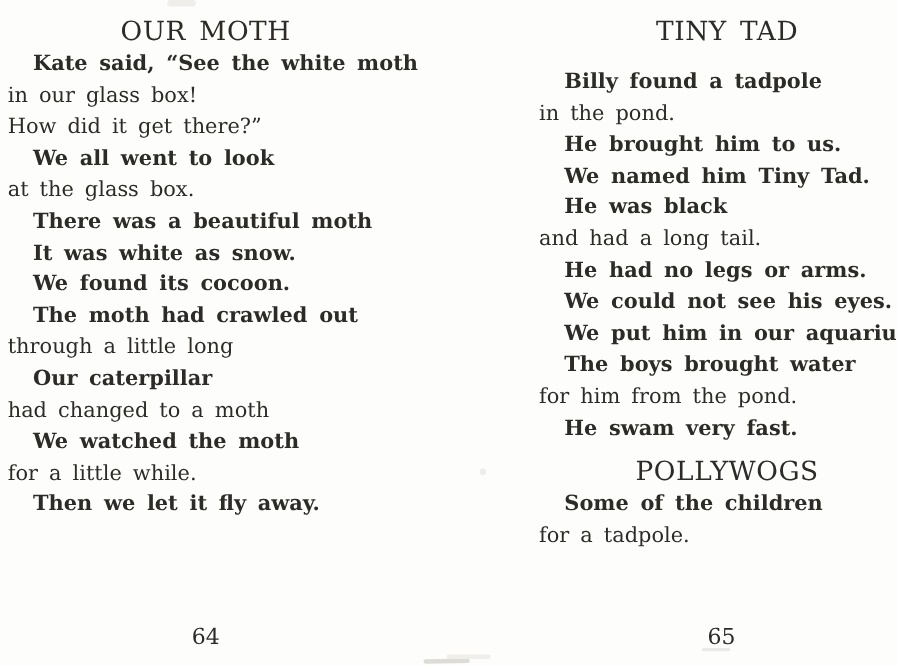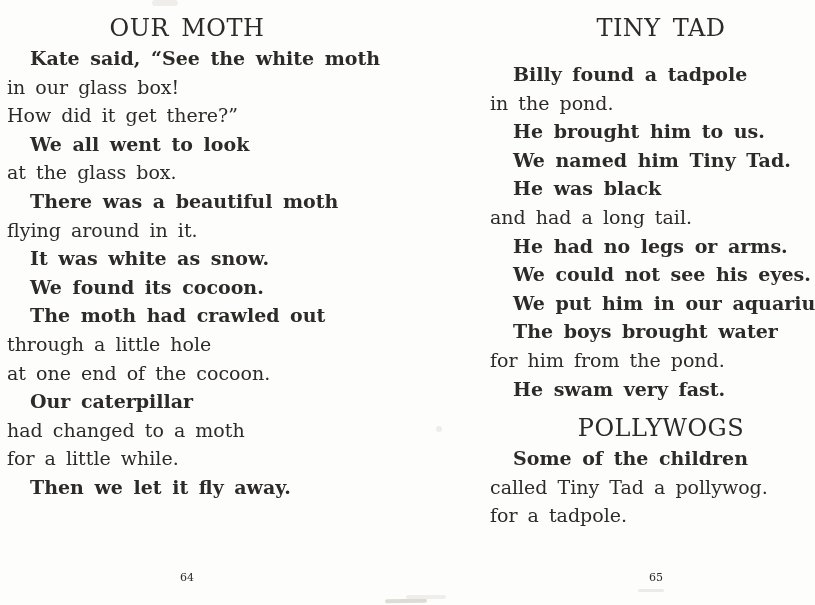--- a/index.html
+++ b/index.html
@@ -44,21 +44,21 @@
   }
   #left-body   { top: 44px;  left: 7px;  width: 392px; }
   #right-body  { top: 60px;  left: 83px; width: 322px; }
   #right-body2 { top: 444px; left: 83px; width: 322px; }
 
   .line { white-space: nowrap; }
   .line.indent { padding-left: 23px; font-weight: bold; }
 
   .page-number {
     position: absolute;
-    font-size: 11px;
+    font-size: 20px;
     line-height: 18px;
     text-align: center;
   }
   #left-page-number  { top: 569px; left: 8px;  width: 358px; }
   #right-page-number { top: 569px; left: 73px; width: 352px; }
 
   
   .smudge {
     position: absolute;
     border-radius: 3px;
@@ -75,28 +75,27 @@
 
 <div class="page" id="left-page">
   <div class="story-title" id="left-title">OUR MOTH</div>
   <div class="body-block" id="left-body">
     <div class="line indent">Kate said, “See the white moth</div>
     <div class="line">in our glass box!</div>
     <div class="line">How did it get there?”</div>
     <div class="line indent">We all went to look</div>
     <div class="line">at the glass box.</div>
     <div class="line indent">There was a beautiful moth</div>
-    <div class="line">flying around in it.</div>
     <div class="line indent">It was white as snow.</div>
     <div class="line indent">We found its cocoon.</div>
     <div class="line indent">The moth had crawled out</div>
-    <div class="line">through a little hole</div>
-    <div class="line">at one end of the cocoon.</div>
+    <div class="line">through a little long</div>
     <div class="line indent">Our caterpillar</div>
     <div class="line">had changed to a moth</div>
+    <div class="line indent">We watched the moth</div>
     <div class="line">for a little while.</div>
     <div class="line indent">Then we let it fly away.</div>
   </div>
   <div class="page-number" id="left-page-number">64</div>
 </div>
 
 <div class="page" id="right-page">
   <div class="story-title" id="right-title">TINY TAD</div>
   <div class="body-block" id="right-body">
     <div class="line indent">Billy found a tadpole</div>
@@ -108,21 +107,20 @@
     <div class="line indent">He had no legs or arms.</div>
     <div class="line indent">We could not see his eyes.</div>
     <div class="line indent">We put him in our aquarium.</div>
     <div class="line indent">The boys brought water</div>
     <div class="line">for him from the pond.</div>
     <div class="line indent">He swam very fast.</div>
   </div>
   <div class="story-title" id="right-title2">POLLYWOGS</div>
   <div class="body-block" id="right-body2">
     <div class="line indent">Some of the children</div>
-    <div class="line">called Tiny Tad a pollywog.</div>
     <div class="line">for a tadpole.</div>
   </div>
   <div class="page-number" id="right-page-number">65</div>
 </div>
 
 <div class="smudge" id="smudge-bottom-1"></div>
 <div class="smudge" id="smudge-bottom-2"></div>
 <div class="smudge" id="smudge-bottom-3"></div>
 <div class="smudge" id="smudge-top-1"></div>
 <div class="smudge" id="smudge-mid-1"></div>

